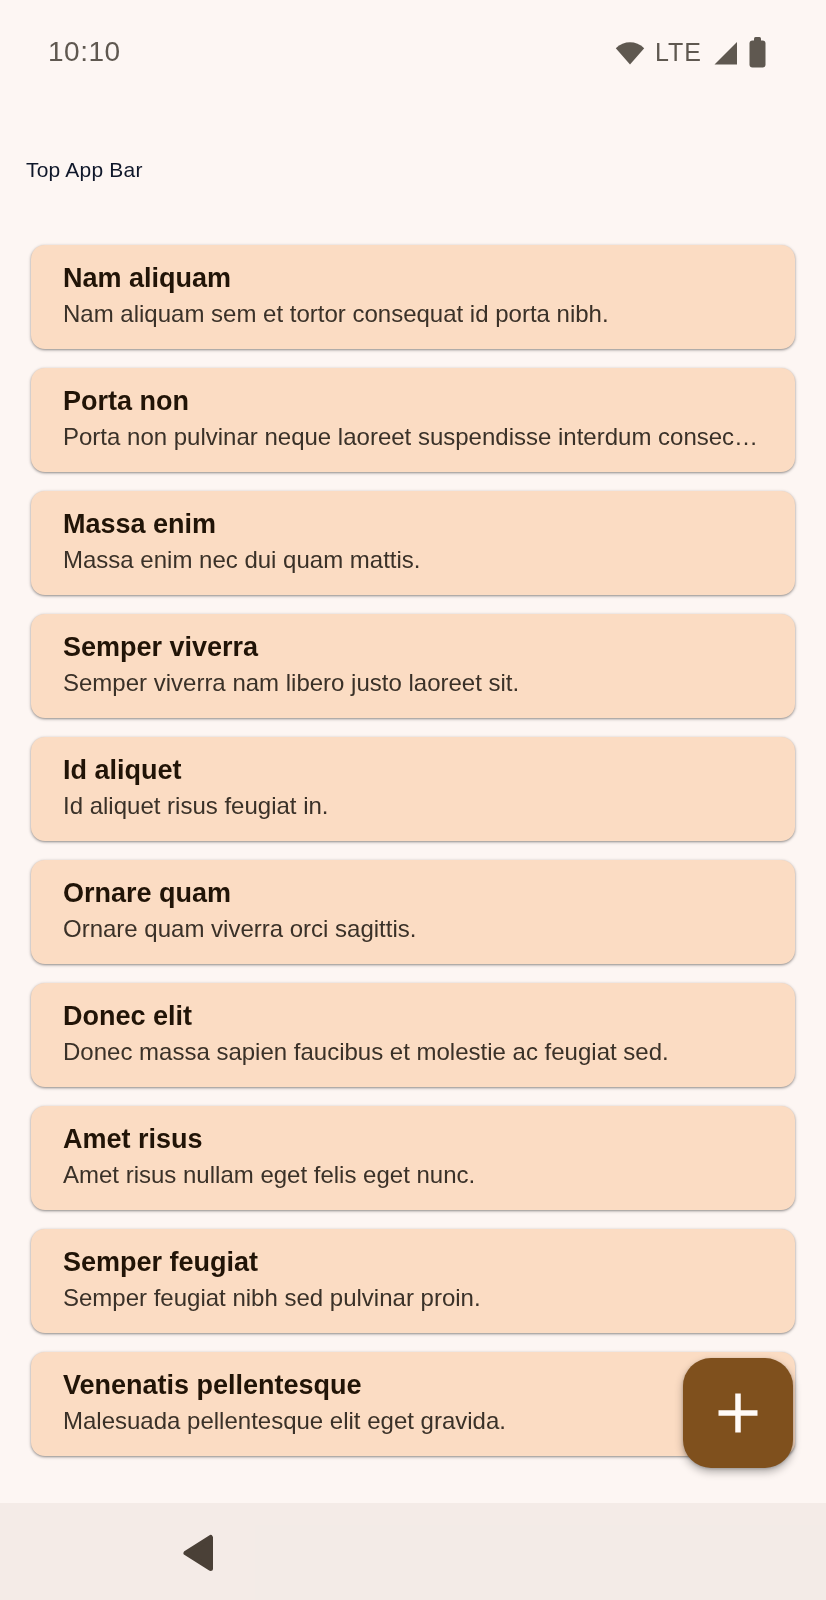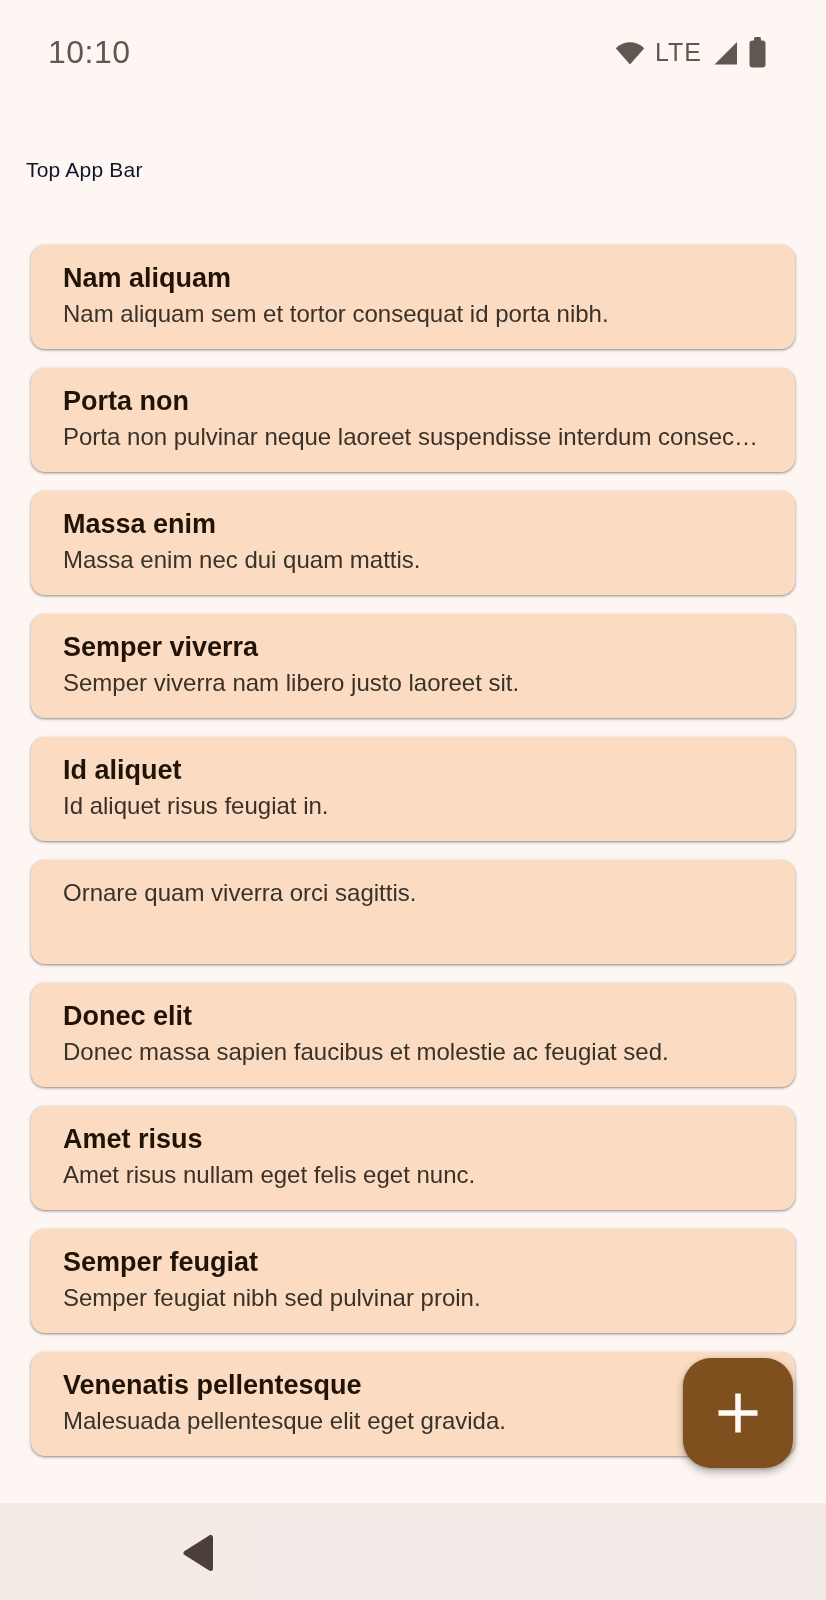--- a/index.html
+++ b/index.html
@@ -10,21 +10,21 @@
     background: #fdf6f3;
     font-family: "Liberation Sans", sans-serif;
   }
 
   
   .status-bar {
     position: absolute; top: 0; left: 0; right: 0; height: 90px;
     display: flex; align-items: center;
     padding: 14px 60px 0 48px;
   }
-  .status-time { font-size: 32px; color: #5f5850; letter-spacing: 0.5px; }
+  .status-time { font-size: 28px; color: #5f5850; letter-spacing: 0.5px; }
   .status-spacer { flex: 1; }
   .status-right { display: flex; align-items: center; gap: 10px; }
   .status-net-label { font-size: 25px; color: #5f5850; letter-spacing: 1px; }
   .status-right svg { display: block; }
 
   
   .app-title {
     position: absolute; top: 158px; left: 26px;
     font-size: 21px; color: #0f172a; font-weight: 400;
     letter-spacing: 0.2px;
@@ -134,20 +134,21 @@
       <div class="card-title">Semper viverra</div>
       <div class="card-body">Semper viverra nam libero justo laoreet sit.</div>
     </div>
 
     <div class="card">
       <div class="card-title">Id aliquet</div>
       <div class="card-body">Id aliquet risus feugiat in.</div>
     </div>
 
     <div class="card">
+      <div class="card-title">Ornare quam</div>
       <div class="card-body">Ornare quam viverra orci sagittis.</div>
     </div>
 
     <div class="card">
       <div class="card-title">Donec elit</div>
       <div class="card-body">Donec massa sapien faucibus et molestie ac feugiat sed.</div>
     </div>
 
     <div class="card">
       <div class="card-title">Amet risus</div>

